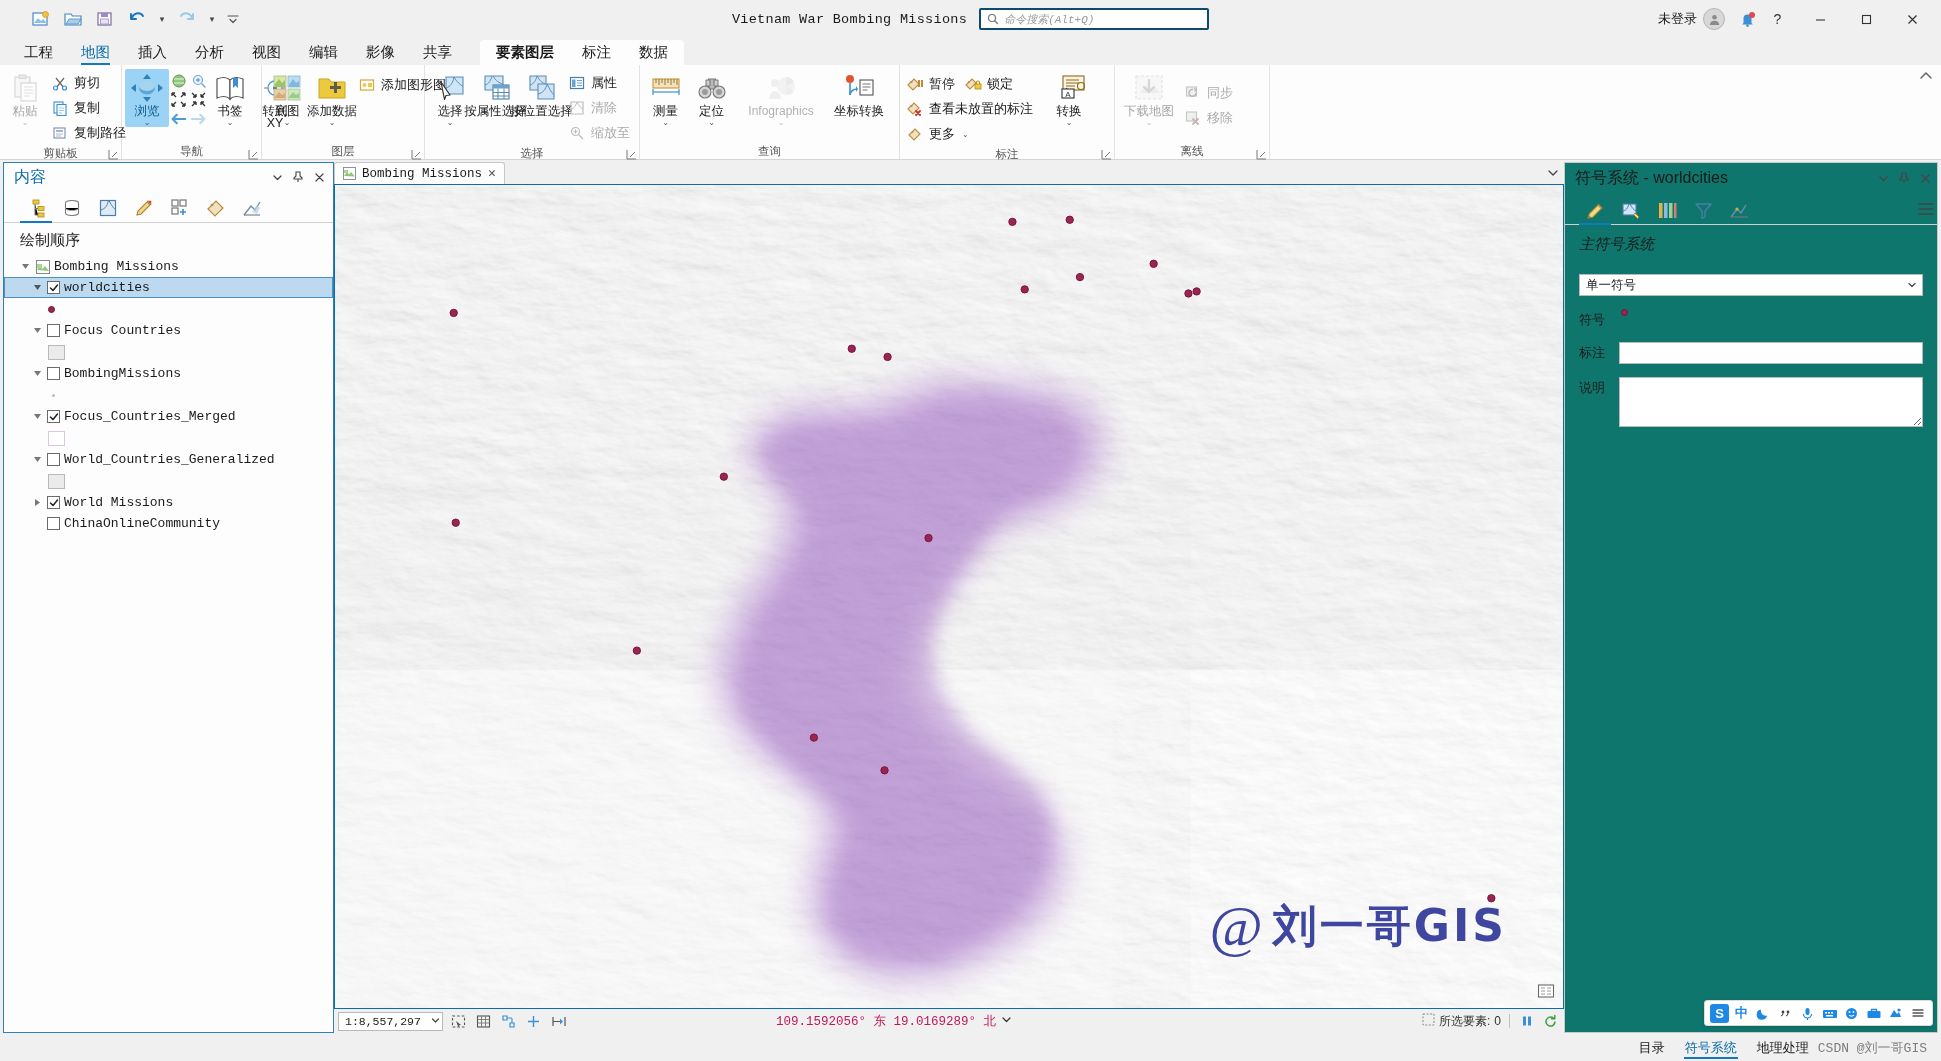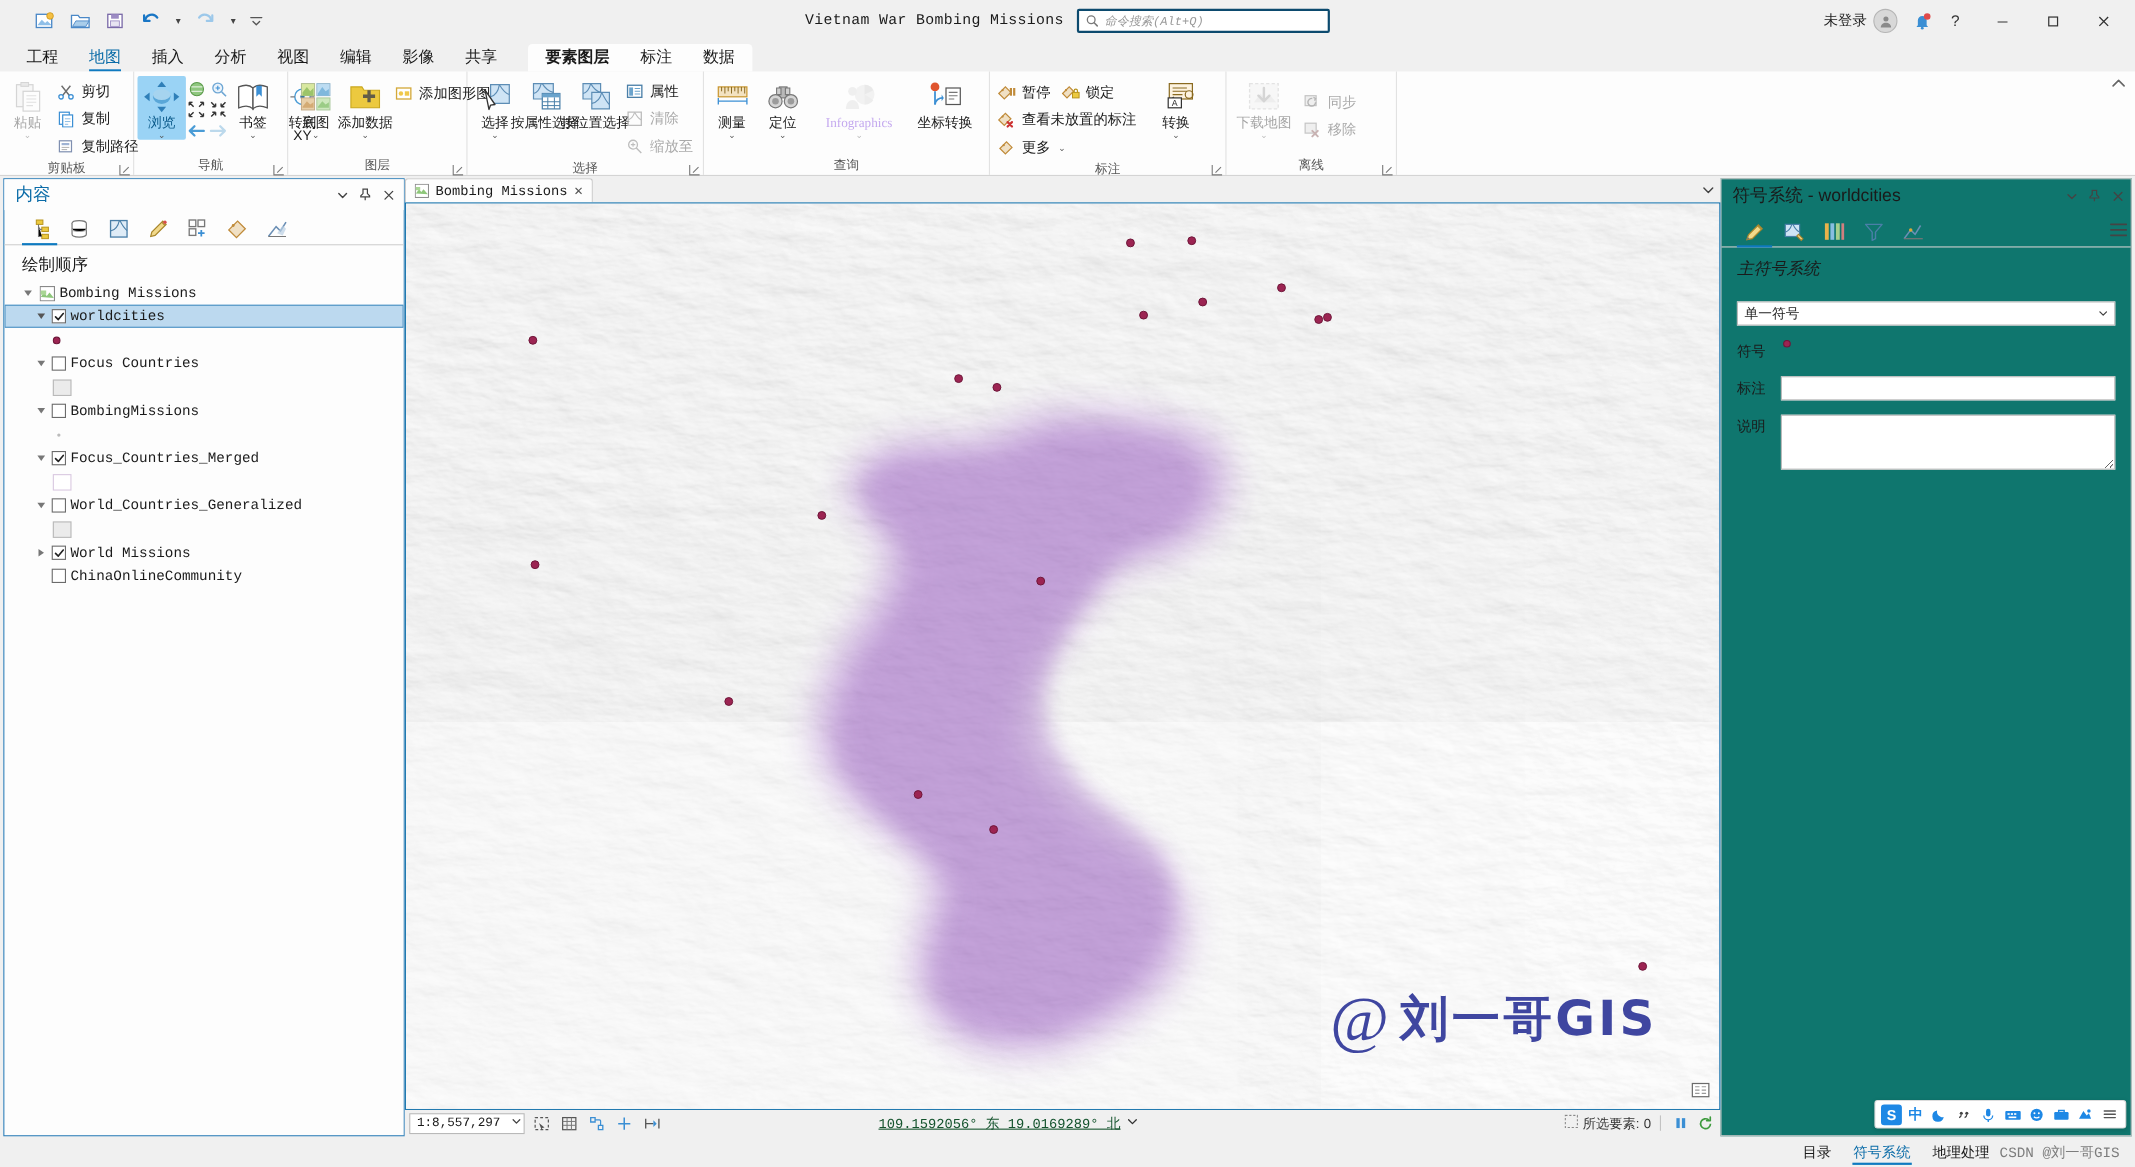--- a/index.html
+++ b/index.html
@@ -116,21 +116,21 @@
   .nav-grid { display:flex; flex-direction:column; gap:2px; padding-top:3px; align-items:center;}
   .nav-row { display:flex; gap:3px; }
   .nav-sq { width:17px; height:17px; display:flex; align-items:center; justify-content:center; cursor:pointer;}
   .ribbon-collapse {
     position:absolute; right:6px; top:4px; width:16px; height:16px; cursor:pointer;
   }
 
   
   .main { flex:1; display:flex; min-height:0; background:#f0f0f0; }
   .contents-pane {
-    width:365px; margin:2px 0 2px 3px; border:1px solid #2f7fb8;
+    width:331px; margin:2px 0 2px 3px; border:1px solid #2f7fb8;
     display:flex; flex-direction:column; min-height:0; background:#fdfdfd;
   }
   .pane-head {
     height:28px; display:flex; align-items:center; padding:0 6px 0 10px; background:#fdfdfd;
   }
   .pane-title { font-size:16px; color:#0b6ca8; flex:1; }
   .pane-title-dark { font-size:16px; color:#1a1a1a; flex:1; }
   .pane-hbtn { width:16px; height:18px; display:flex;align-items:center;justify-content:center; cursor:pointer; margin-left:5px;}
   .search-row { display:flex; align-items:center; gap:6px; padding:2px 8px 4px 8px; }
   .filter-ic { width:20px; height:20px; display:flex;align-items:center;justify-content:center; cursor:pointer;}
@@ -204,21 +204,21 @@
     padding:0 4px; font-size:12px; flex:0 0 24px;
   }
   .scale-combo {
     width:105px; height:19px; border:1px solid #b9b9b9; background:#fff; display:flex;
     align-items:center; padding:0 2px 0 6px; font-size:11.5px; font-family:"Liberation Mono", monospace;
   }
   .scale-combo .cv { flex:1; }
   .mini-ic { width:19px; height:19px; display:flex; align-items:center; justify-content:center; cursor:pointer;}
   .coords {
     margin:0 auto; display:flex; align-items:center; gap:5px;
-    font-size:12.5px; font-family:"Liberation Mono", monospace; color:#14532d;text-decoration:underline;
+    font-size:12.5px; font-family:"Liberation Mono", monospace; color:#be185d;
   }
   .sel-info { display:flex; align-items:center; gap:4px; font-size:12px; color:#333; margin-left:auto;}
   .sel-divider { width:1px; height:14px; background:#c2c2c2; margin:0 4px;}
 
   
   .sym-pane {
     width:374px; margin:2px 3px 2px 0; display:flex; flex-direction:column;
     background:#0f766e; border:1px solid #c9c9c9; min-height:0;
   }
   .symp-head { height:30px; display:flex; align-items:center; padding:0 4px 0 10px;}
@@ -700,21 +700,21 @@
         <div class="bigbtn disabled" style="width:92px">
           <span class="ic">
             <svg width="34" height="28" viewBox="0 0 34 28">
                 <circle cx="22" cy="12" r="9" fill="#e2e2e2"></circle>
                 <path d="M22 12V3a9 9 0 0 1 8 5z" fill="#cdcdcd"></path>
                 <path d="M22 12l8 5a9 9 0 0 1-8 4z" fill="#d6d6d6"></path>
                 <circle cx="11" cy="9" r="4" fill="#dcdcdc"></circle>
                 <path d="M5 25c0-5 3-8 6-8s6 3 6 8z" fill="#dcdcdc"></path>
               </svg>
           </span>
-          <span class="lb" style="font-family:Liberation Serif, serif;font-size:12px;color:#6d28d9">Infographics</span>
+          <span class="lb" style="font-family:Liberation Sans, sans-serif;font-size:12px;color:#404040">Infographics</span>
           <span class="drop-caret">⌄</span>
         </div>
         <div class="bigbtn" style="width:62px">
           <span class="ic">
             <svg width="32" height="28" viewBox="0 0 32 28">
                 <circle cx="7" cy="5" r="4" fill="#e0552e"></circle>
                 <path d="M7 9v12" stroke="#3b8fd4" stroke-width="1.6"></path>
                 <path d="M7 21c0-4 4-6 7-6" stroke="#3b8fd4" stroke-width="1.6" fill="none"></path>
                 <path d="M13 12l2 3-2 3" fill="#3b8fd4"></path>
                 <rect x="17" y="6" width="13" height="15" fill="#fff" stroke="#555" stroke-width="1.1"></rect>

